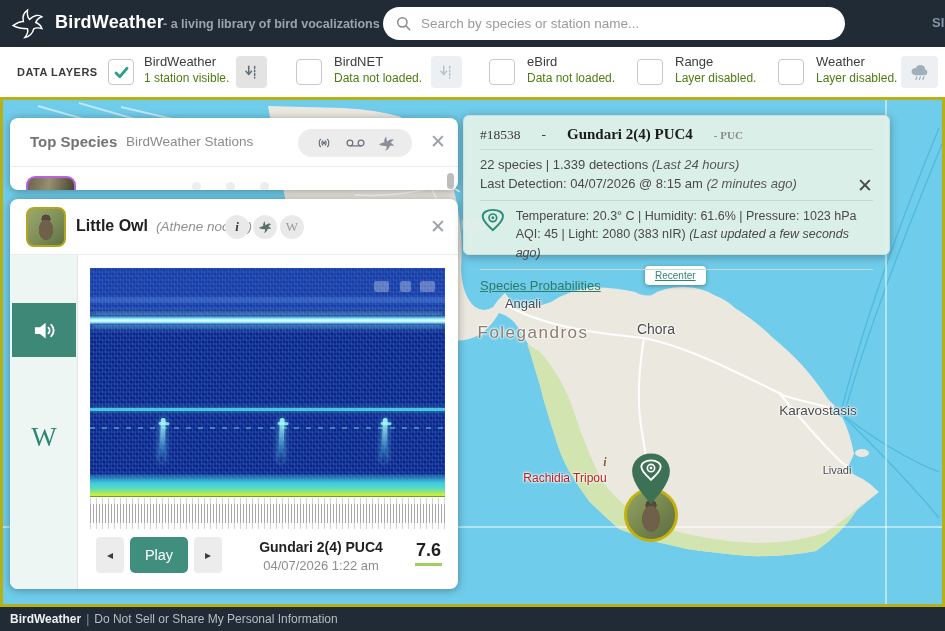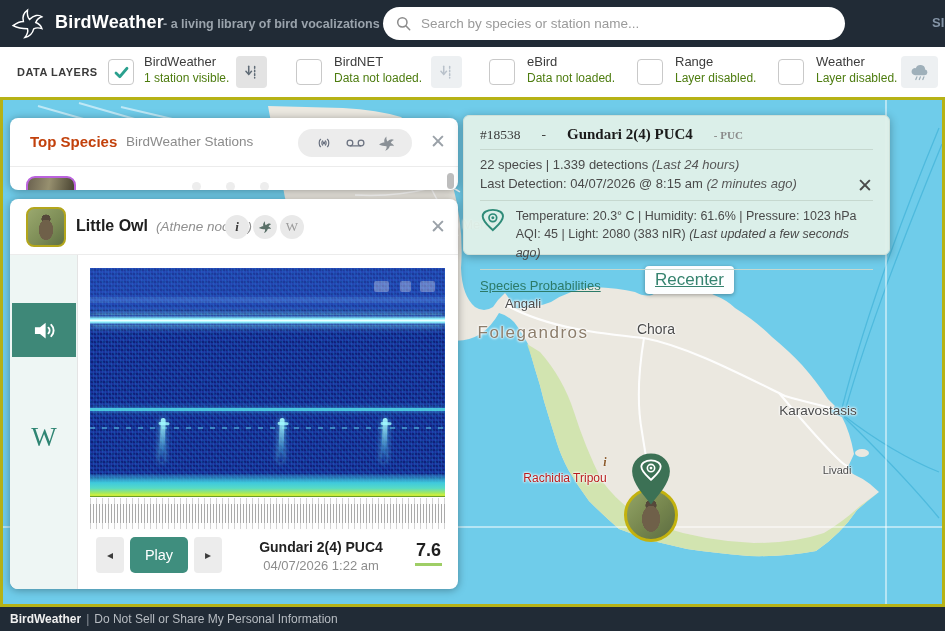--- a/index.html
+++ b/index.html
@@ -34,21 +34,21 @@
   .map-wrap { position:absolute; left:0; top:97px; width:945px; height:510px; border:3px solid #b6b216; z-index:1; }
   .map-svg { position:absolute; left:0; top:0; }
   .mlabel { position:absolute; transform:translate(-50%,-50%); white-space:nowrap; color:#4b4b4b;
     text-shadow:0 0 3px #fff,0 0 3px #fff,0 0 2px #fff; z-index:2; }
   .mlabel.big { color:#8c7d6b; font-size:17px; letter-spacing:1.5px; }
   .mlabel.poi { color:#b91c1c; font-size:12px; }
   .mlabel.dim { color:#8e8e8e; z-index:3; }
   .poi-i { position:absolute; transform:translate(-50%,-50%); color:#8b5a2b; font-family:"Liberation Serif",serif;
     font-weight:700; font-style:italic; font-size:12px; z-index:2; text-shadow:0 0 2px #fff; }
   .recenter { position:absolute; left:642px; top:166px; padding:4px 10px; background:#fcfeff; border-radius:4px;
-    box-shadow:0 1px 4px rgba(0,0,0,.35); font-size:17px; color:#35836f; text-decoration:underline; z-index:4; }
+    box-shadow:0 1px 4px rgba(0,0,0,.35); font-size:10px; color:#35836f; text-decoration:underline; z-index:4; }
   .pin { position:absolute; left:628px; top:352px; z-index:6; }
   .avatar { position:absolute; left:621px; top:388px; width:54px; height:54px; border-radius:50%;
     border:3px solid #c3b20e; overflow:hidden; z-index:5;
     background: radial-gradient(ellipse 32% 46% at 50% 58%, #6f6049 0 58%, rgba(111,96,73,0) 60%),
       radial-gradient(circle at 50% 30%, #55483a 0 13%, rgba(85,72,58,0) 14%),
       linear-gradient(135deg,#93a466,#75854d 55%,#5c6c42); }
 
   
   .popup { position:absolute; left:460px; top:15px; width:427px; height:140px; background:rgba(224,240,233,.95);
     border:1px solid #cfe0d8; border-radius:6px; box-shadow:0 2px 10px rgba(0,0,0,.3); z-index:8; padding:10px 16px 8px; }
@@ -62,21 +62,21 @@
   .env .lines { font-size:12.5px; color:#4a4a4a; line-height:1.5; }
   .sp-link { font-size:13px; color:#2c7a68; text-decoration:underline; display:inline-block; margin-top:2px; }
   .popup .x { position:absolute; right:16px; top:58px; font-size:19px; color:#4b4b4b; }
 
   
   .panel { position:absolute; background:#fff; border-radius:8px; box-shadow:0 1px 8px rgba(0,0,0,.35); overflow:hidden; }
   .xbtn { font-size:19px; color:#9aa1a8; line-height:1; }
 
   .tsp { left:7px; top:18px; width:448px; height:72px; z-index:6; }
   .tsp-hd { height:49px; border-bottom:1px solid #ececec; position:relative; }
-  .tsp-title { position:absolute; left:20px; top:15px; font-size:15px; font-weight:700; color:#c2410c; }
+  .tsp-title { position:absolute; left:20px; top:15px; font-size:15px; font-weight:700; color:#737373; }
   .tsp-sub { position:absolute; left:116px; top:16px; font-size:13.5px; color:#8b8b8b; }
   .pill { position:absolute; left:288px; top:11px; width:114px; height:28px; border-radius:15px; background:#ececec;
     display:flex; align-items:center; justify-content:space-around; padding:0 10px; }
   .tsp .xbtn { position:absolute; left:420px; top:14px; }
   .sp-thumb { position:absolute; left:16px; top:58px; width:50px; height:22px; border:2px solid #bb63dd; border-radius:9px;
     background:linear-gradient(100deg,#6b6250,#97906f 45%,#46412f); }
   .dot { position:absolute; top:64px; width:9px; height:9px; border-radius:50%; background:#ededed; }
   .scroll-thumb { position:absolute; left:437px; top:55px; width:7px; height:16px; border-radius:4px; background:#bdbdbd; }
 
   .owl { left:7px; top:99px; width:448px; height:390px; z-index:7; }

